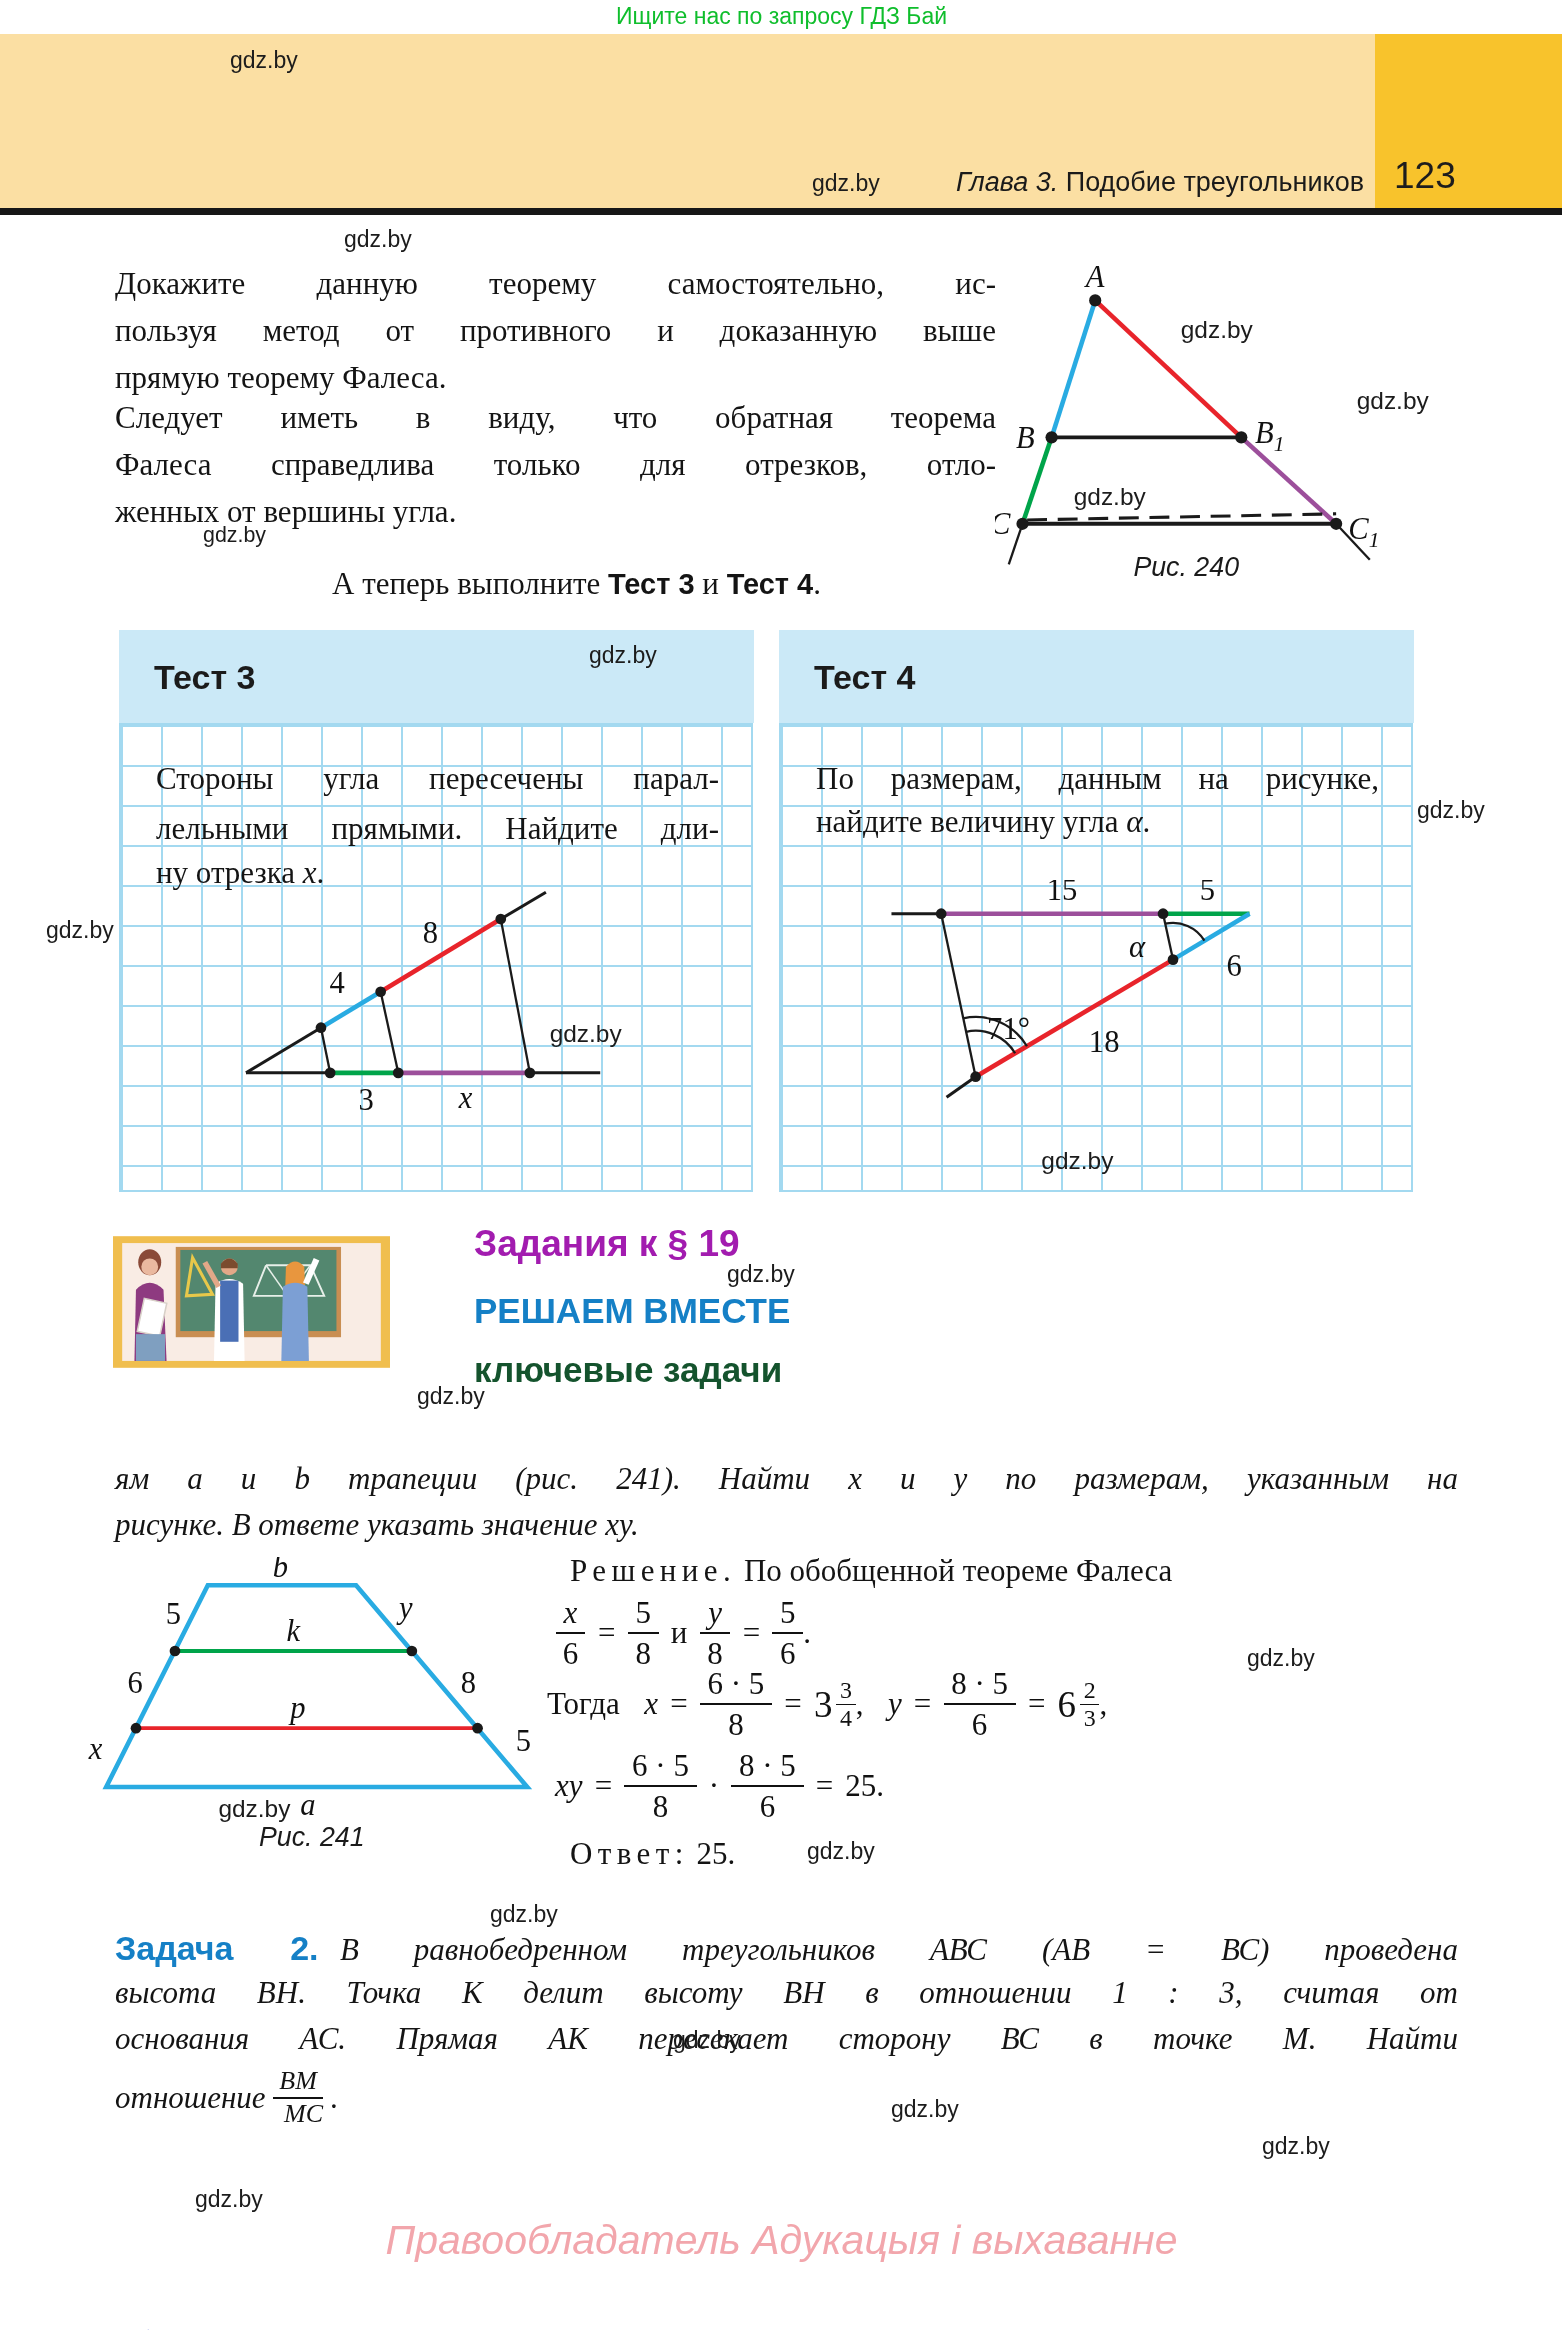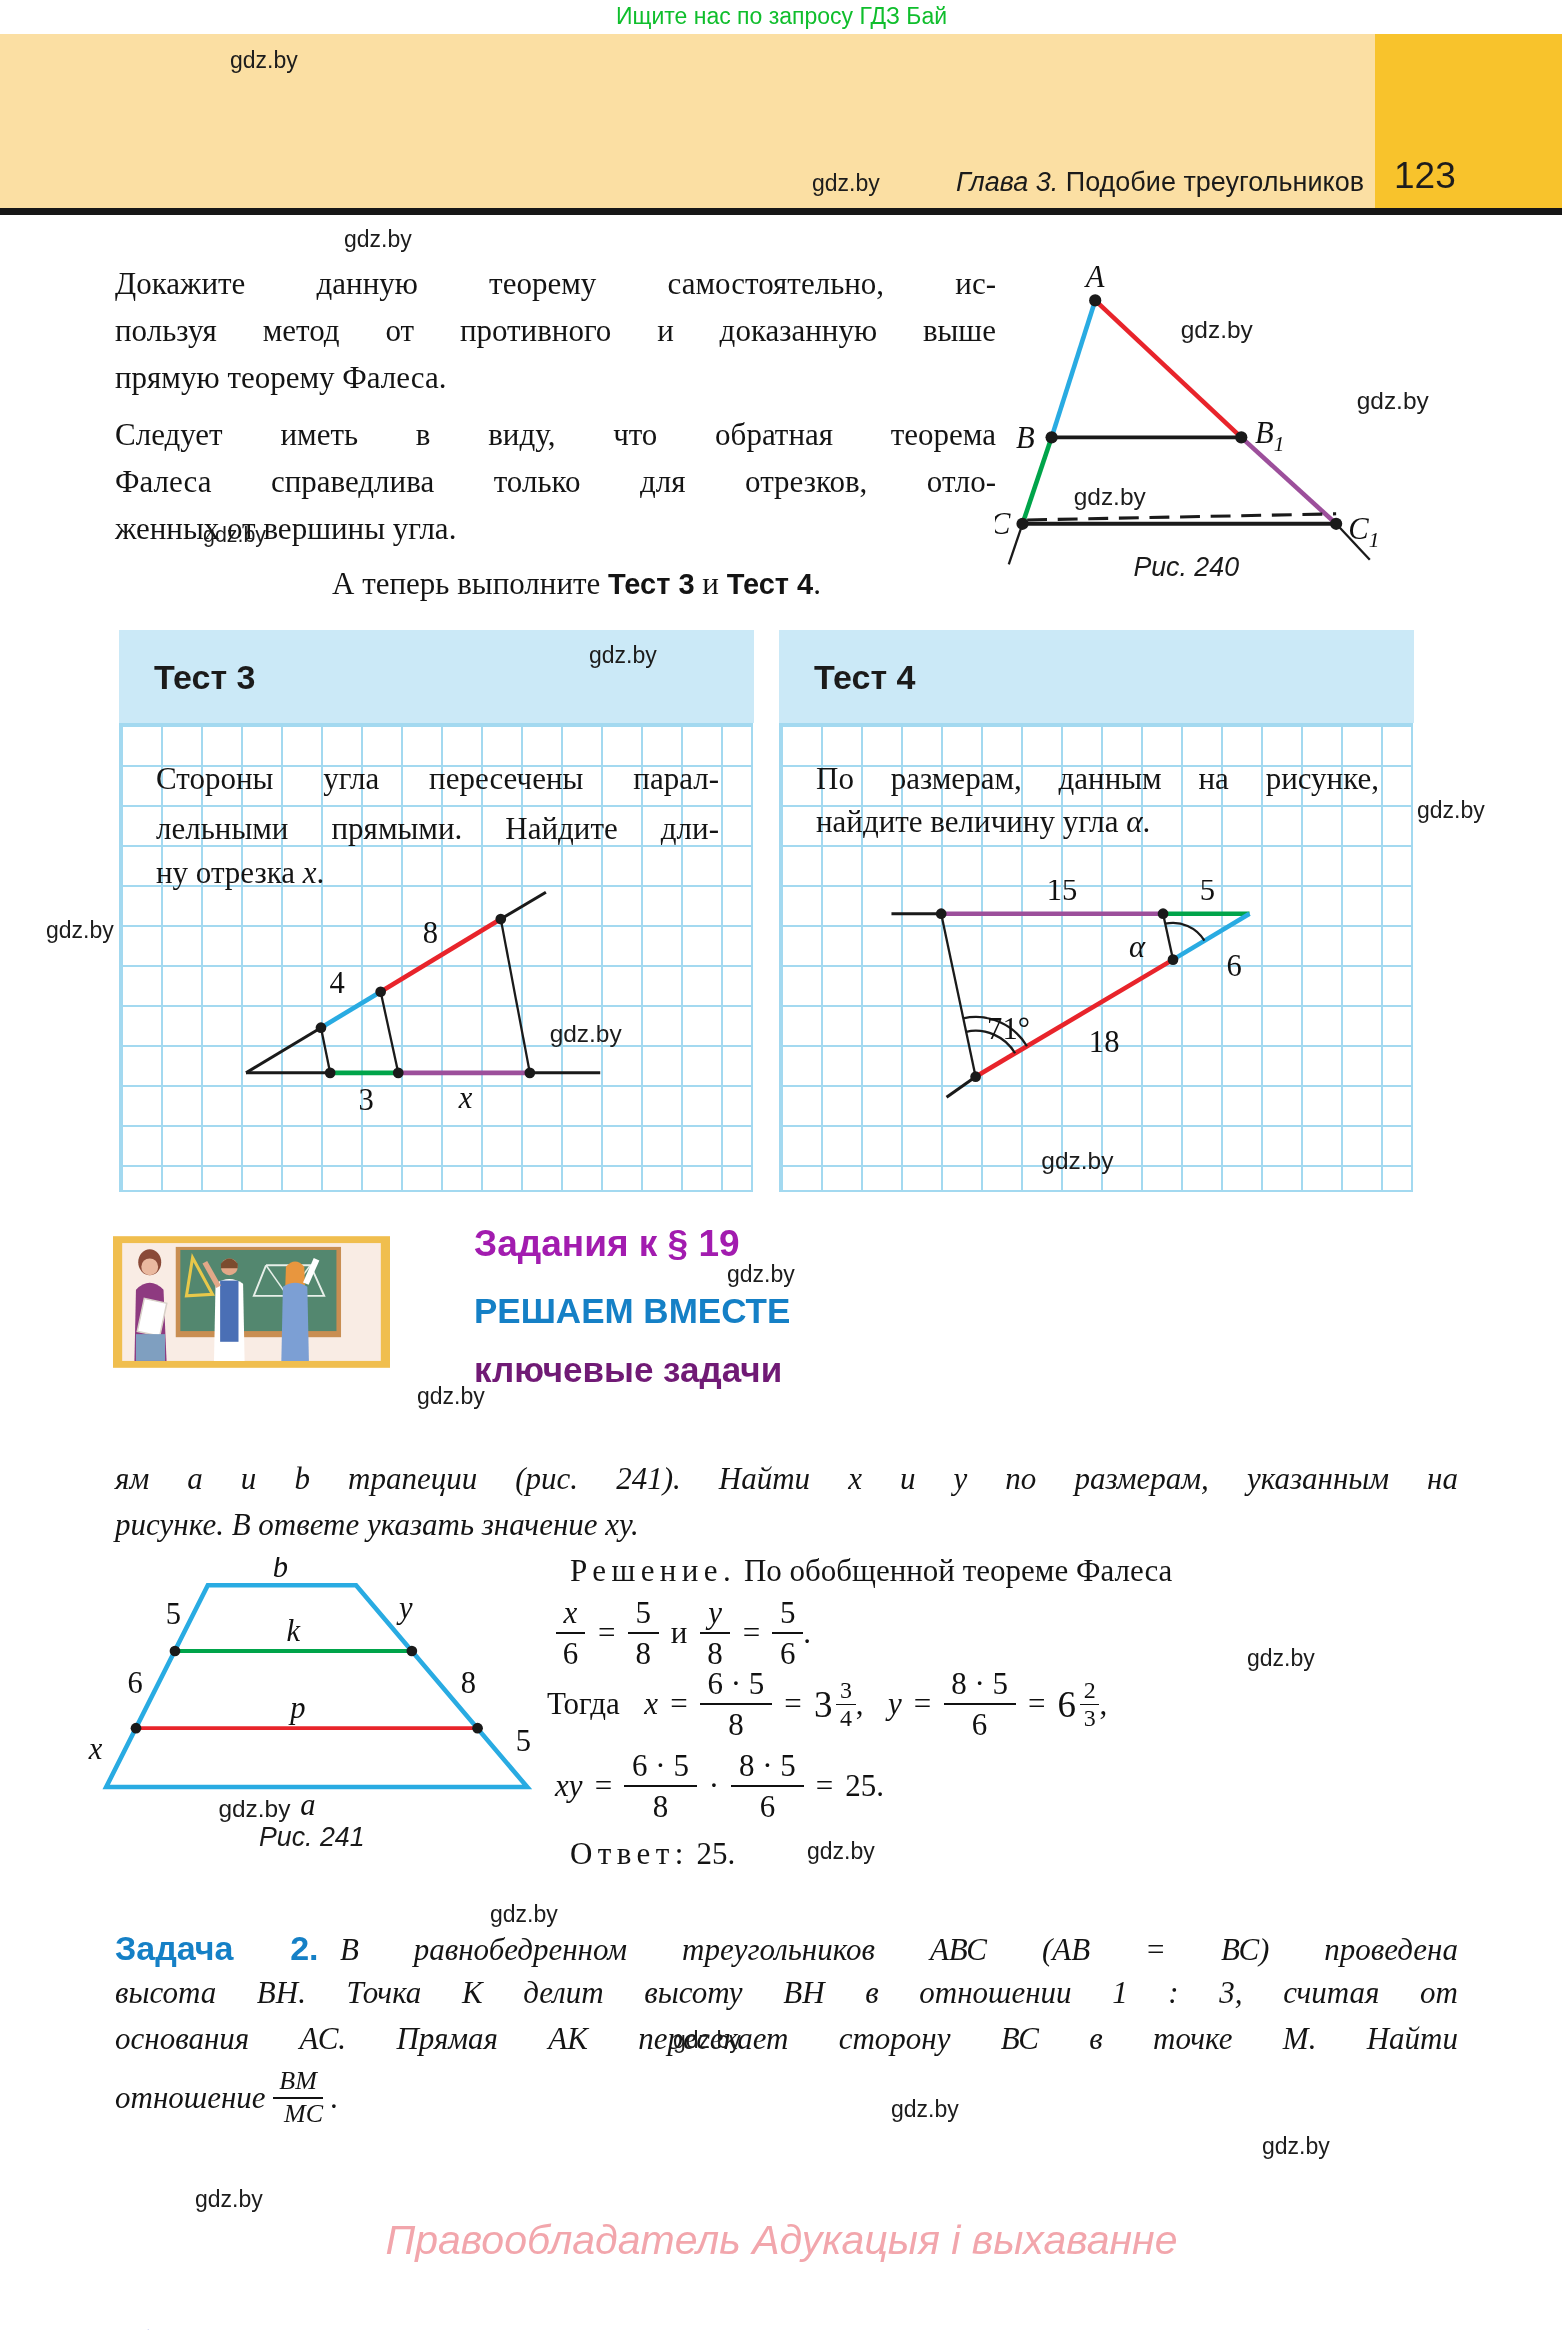--- a/index.html
+++ b/index.html
@@ -36,21 +36,21 @@
              background-image:linear-gradient(to right,#a3d9f0 2.3px,transparent 2.3px),
                               linear-gradient(to bottom,#a3d9f0 2.3px,transparent 2.3px);
              background-size:40px 40px;}
   .test-text{position:absolute;left:37px;top:124px;width:563px;font-size:31px;line-height:50px;}
   .tb-line3{position:absolute;left:37px;top:225px;font-size:31px;}
   .it{font-style:italic;}
   .figsvg{position:absolute;pointer-events:none;}
   
   .h-red{position:absolute;left:474px;top:1223px;font:bold 37px "Liberation Sans",sans-serif;color:#a21caf;}
   .h-blue1{position:absolute;left:474px;top:1291px;font:bold 35px "Liberation Sans",sans-serif;color:#1580c6;}
-  .h-blue2{position:absolute;left:474px;top:1350px;font:bold 35px "Liberation Sans",sans-serif;color:#701a75;}
+  .h-blue2{position:absolute;left:474px;top:1350px;font:bold 35px "Liberation Sans",sans-serif;color:#14532d;}
   
   .task-line{position:absolute;left:115px;width:1343px;font-size:31px;font-style:italic;
              text-align:justify;text-align-last:justify;white-space:nowrap0;}
   .task-line.lastline{text-align-last:left;}
   .task-label{font:bold 34px "Liberation Sans",sans-serif;color:#1580c6;font-style:normal;margin-right:21.4px;}
   
   .sol-intro{position:absolute;left:570px;top:1553px;font-size:31px;}
   .spaced{letter-spacing:5.4px;}
   .eqrow{position:absolute;display:flex;align-items:center;font-size:31px;color:#111;}
   .frac{display:inline-flex;flex-direction:column;align-items:center;line-height:1.15;}
@@ -90,21 +90,21 @@
   <span class="wm" style="left:812px;top:170px;">gdz.by</span>
   <div class="chapter"><span class="chap-it">Глава 3.</span><span> Подобие треугольников</span></div>
   <div class="pagenum">123</div>
 
   <span class="wm" style="left:344px;top:226px;">gdz.by</span>
   <div class="para" style="top:260px;">
       <div class="tline">Докажите данную теорему самостоятельно, ис-</div>
       <div class="tline">пользуя метод от противного и доказанную выше</div>
       <div class="tline tline-last">прямую теорему Фалеса.</div>
     </div>
-  <div class="para" style="top:411px;">
+  <div class="para" style="top:394px;">
       <div class="tline">Следует иметь в виду, что обратная теорема</div>
       <div class="tline">Фалеса справедлива только для отрезков, отло-</div>
       <div class="tline tline-last">женных от вершины угла.</div>
     </div>
   <span class="wm" style="left:203px;top:523px;font-size:21.4px;">gdz.by</span>
   <div class="p3"><span class="ind"></span><span>А теперь выполните </span><span class="bsans">Тест 3</span><span> и </span><span class="bsans">Тест 4</span><span>.</span></div>
 
   <svg class="figsvg" style="left:995px;top:252px;" width="566" height="360" viewBox="0 0 740 470">
     <line x1="131" y1="63" x2="74" y2="242" stroke="#29abe2" stroke-width="6"></line>
     <line x1="74" y1="242" x2="36" y2="355" stroke="#00a44a" stroke-width="6"></line>

